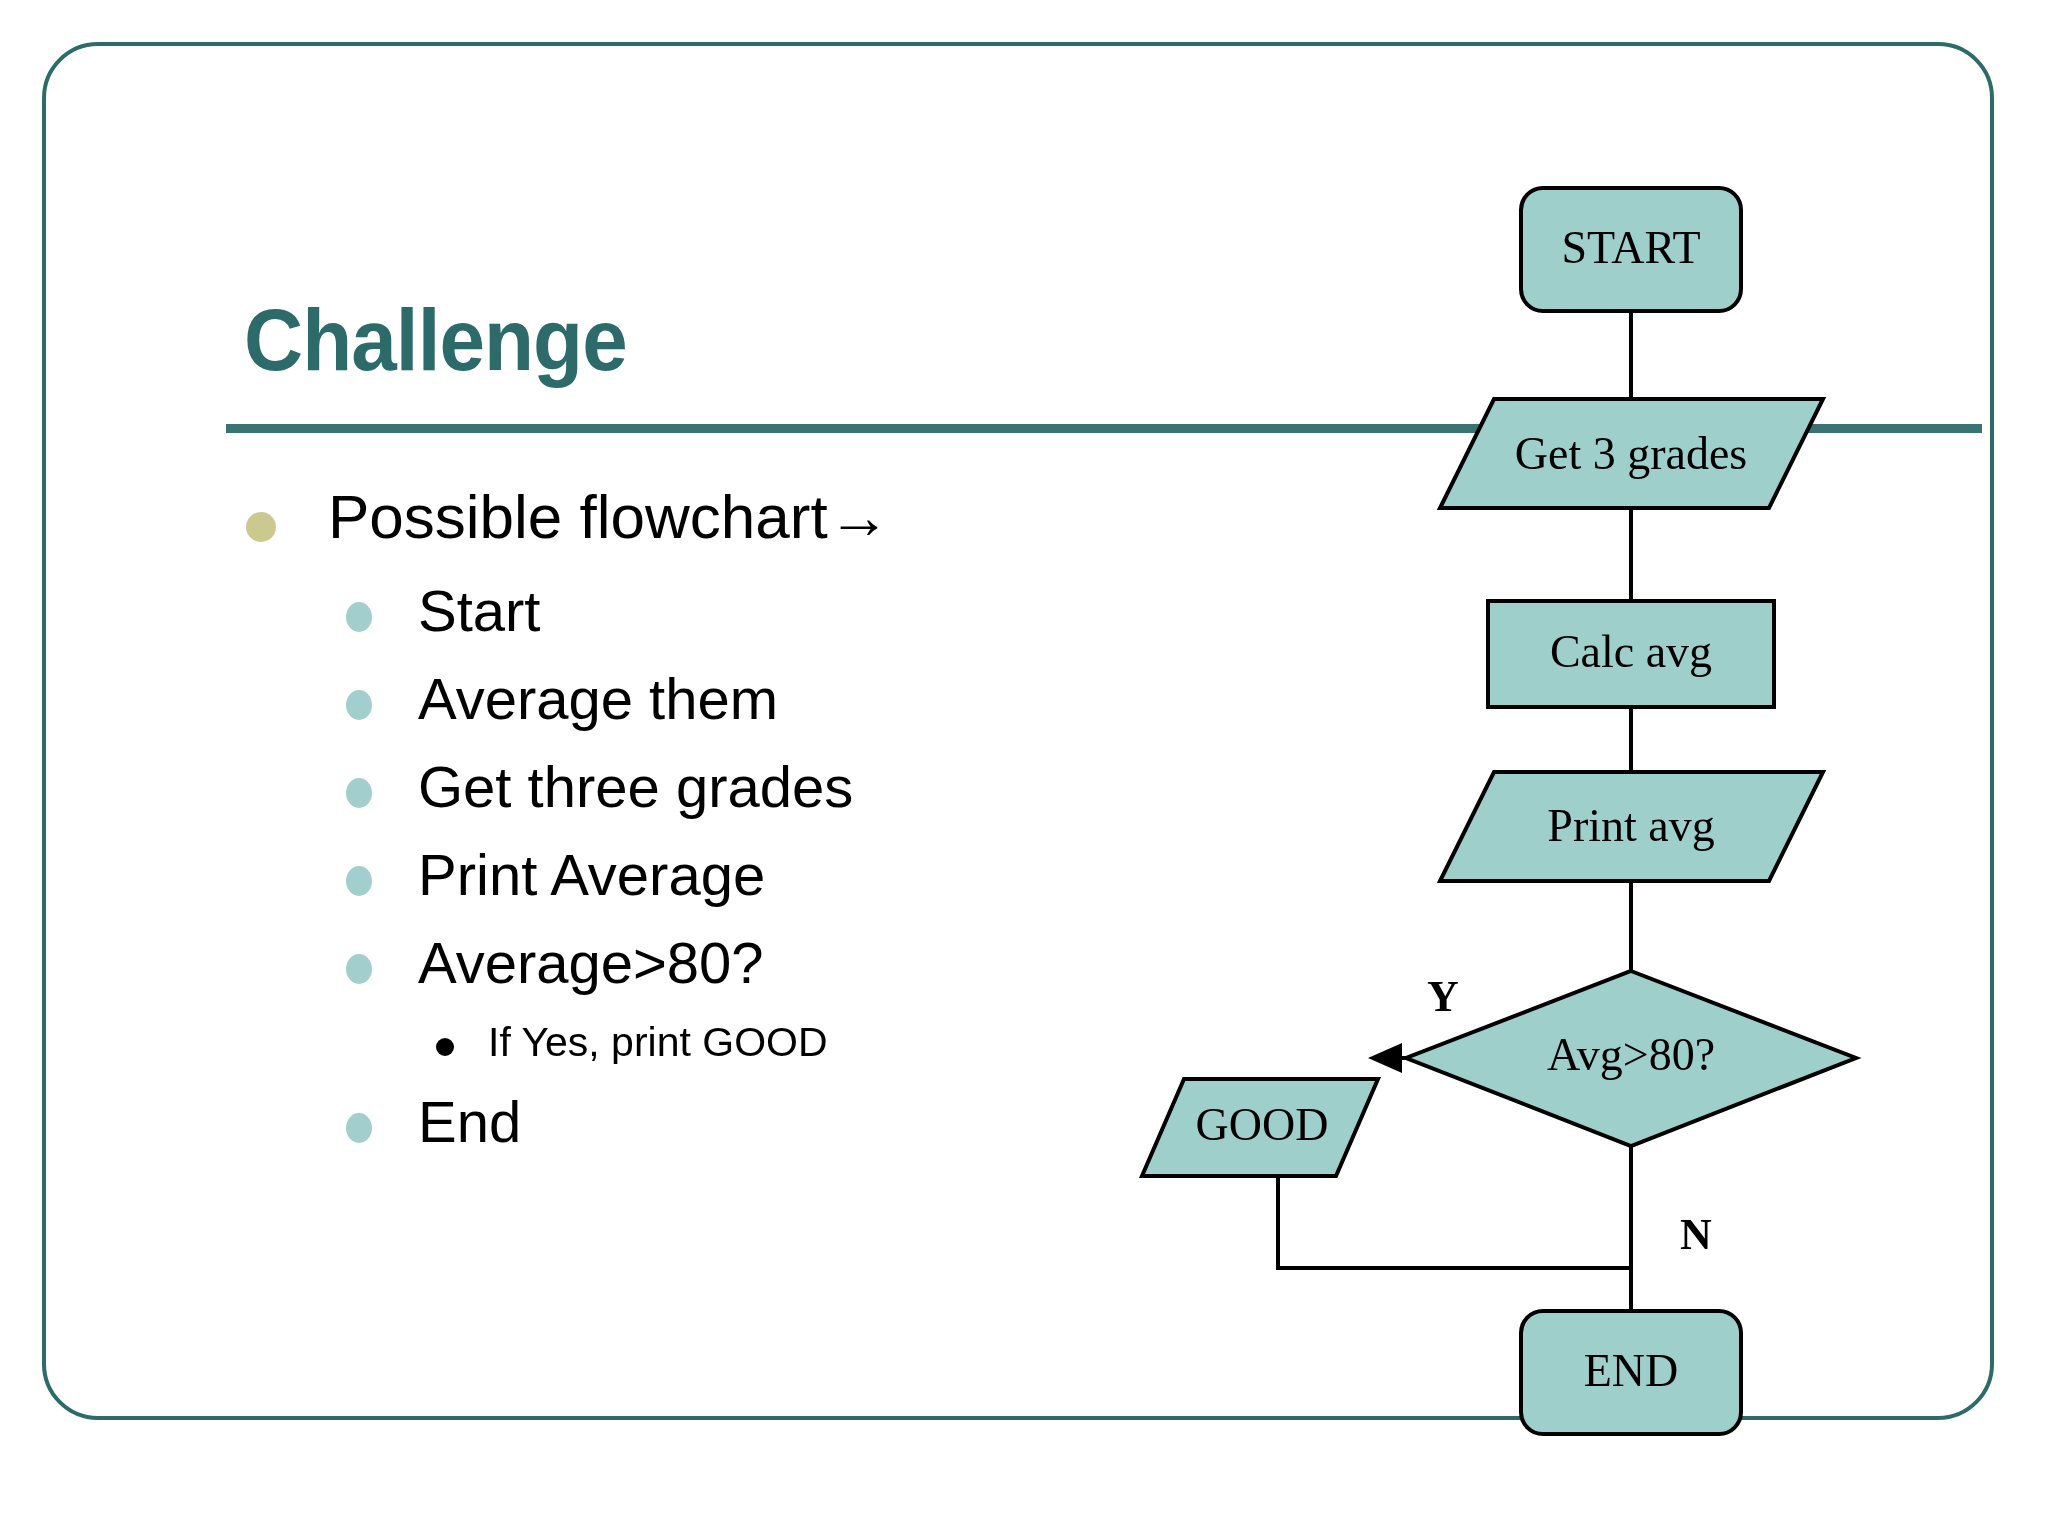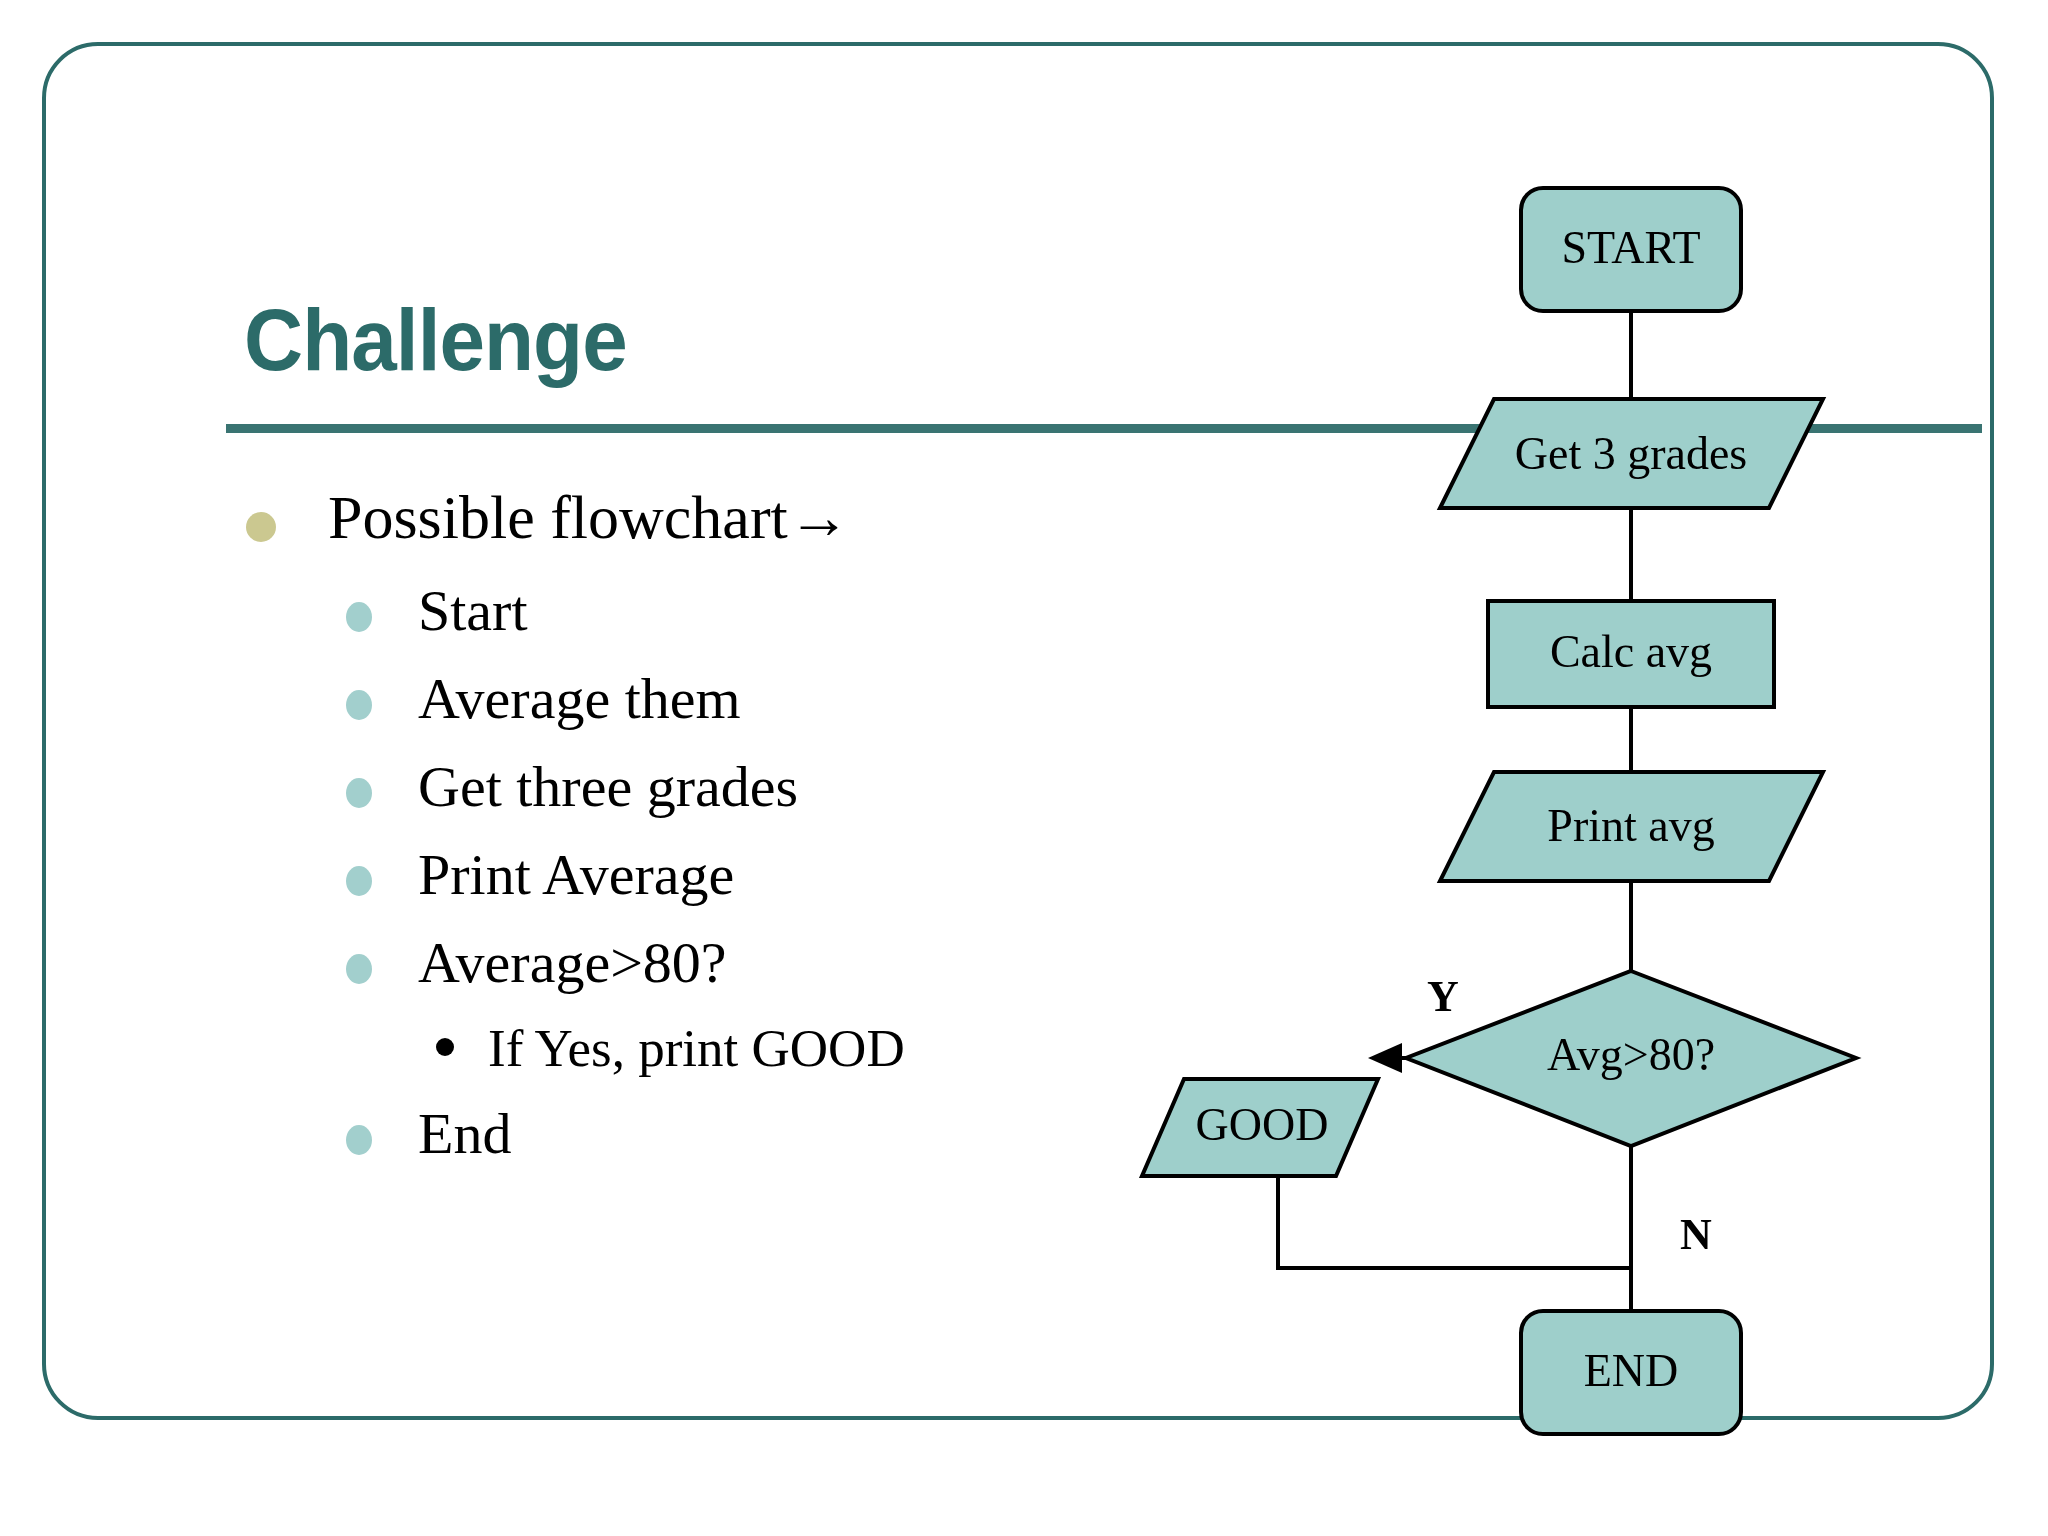--- a/index.html
+++ b/index.html
@@ -39,21 +39,20 @@
     position:absolute;
     left:172px;top:378px;
     width:1756px;height:9px;
     background:#3a7472;
   }
   
   #bullet-list{
     position:absolute;
     left:190px;top:440px;
     width:1080px;
-    font-family:Liberation Serif, serif;
   }
   .lvl1{
     position:relative;
     padding-left:92px;
     font-size:62px;
     color:#000000;
     line-height:1.0;
     margin-bottom:34px;
     white-space:nowrap;
   }
@@ -72,21 +71,21 @@
     white-space:nowrap;
   }
   .lvl2 .bdot{
     position:absolute;left:110px;top:20px;
     width:26px;height:30px;border-radius:50%;
     background:#a2cfcd;
   }
   .lvl3{
     position:relative;
     padding-left:252px;
-    font-size:53px;
+    font-size:41px;
     color:#000000;
     line-height:1.0;
     margin-bottom:30px;
     white-space:nowrap;
   }
   .lvl3 .bdot{
     position:absolute;left:200px;top:16px;
     width:18px;height:18px;border-radius:50%;
     background:#000000;
   }

